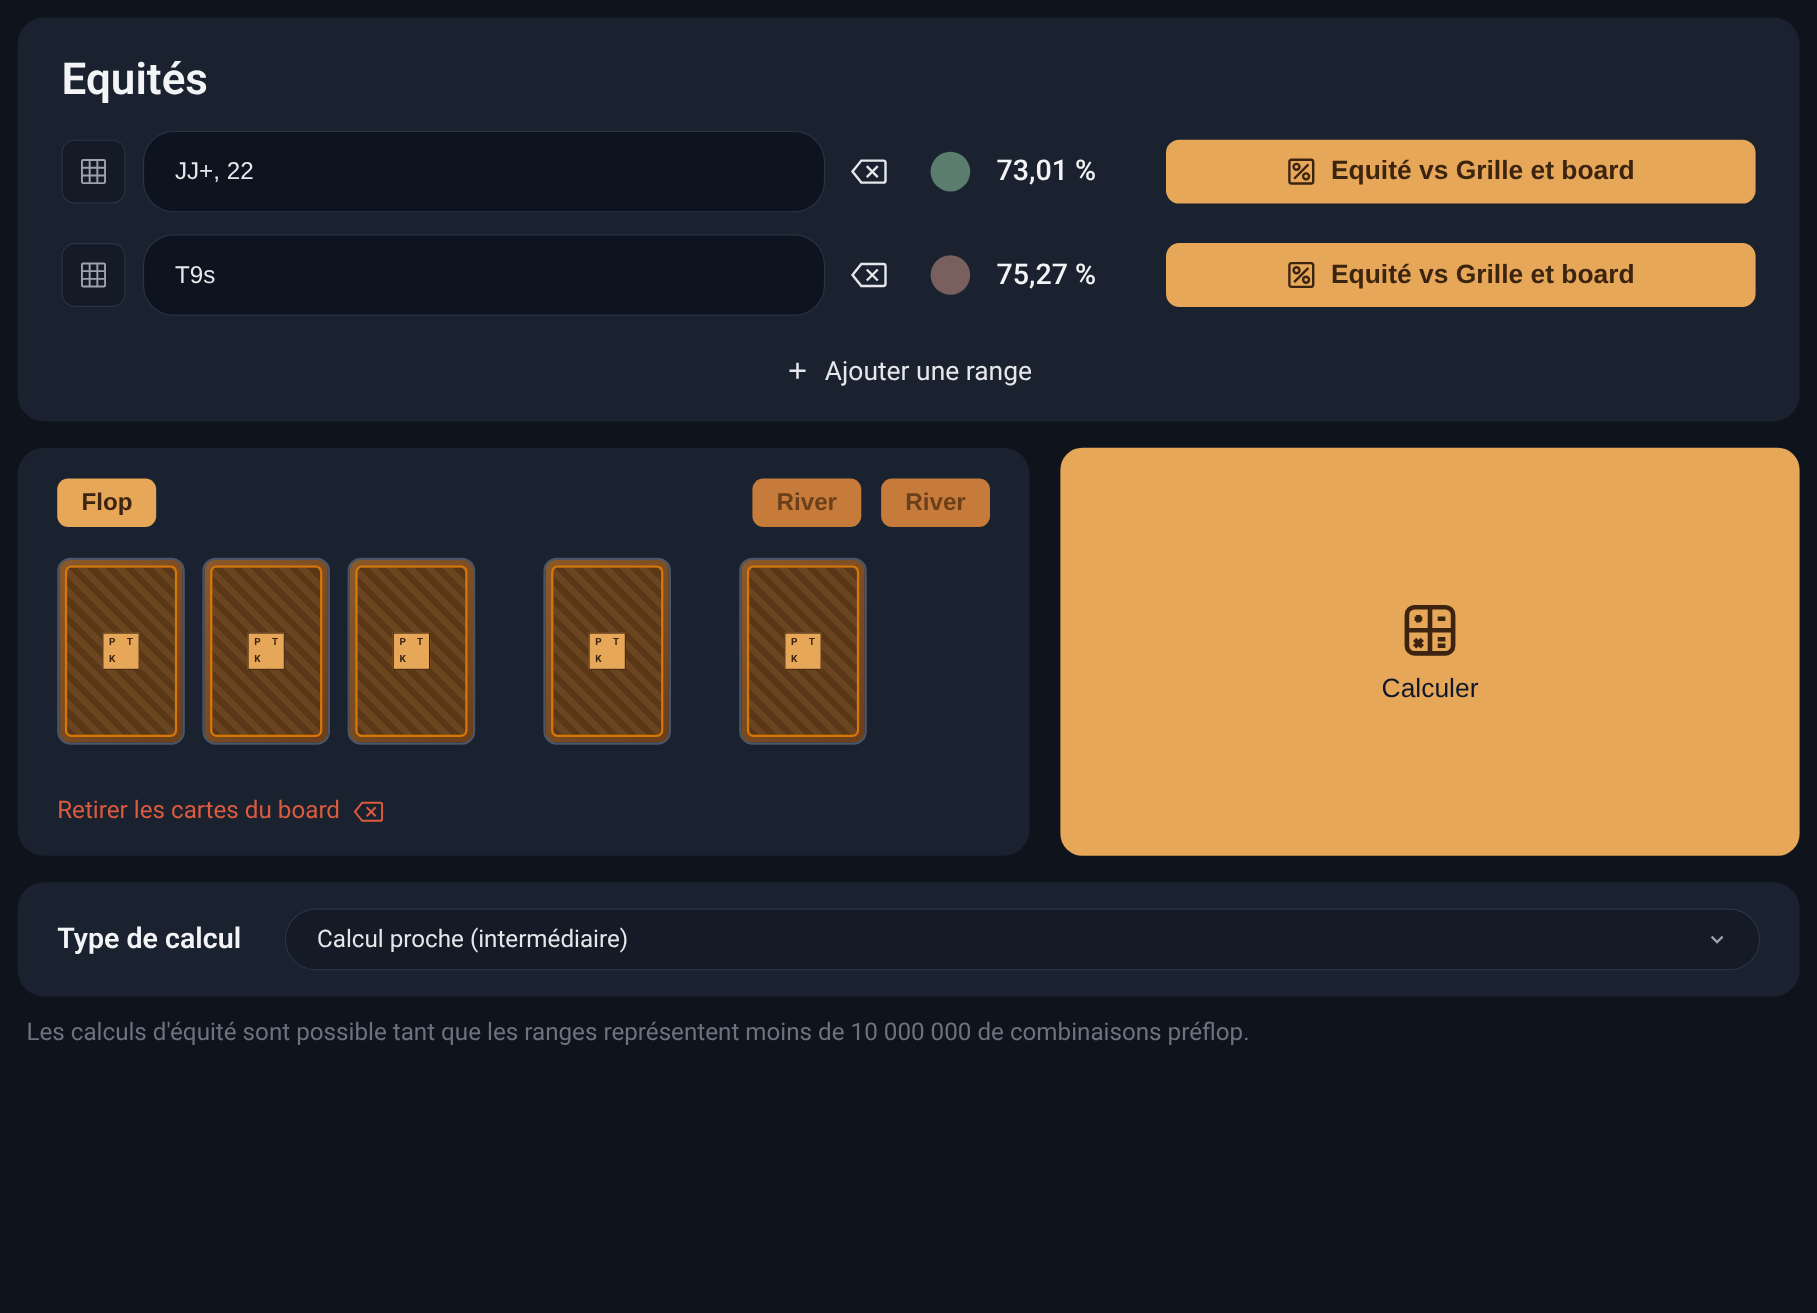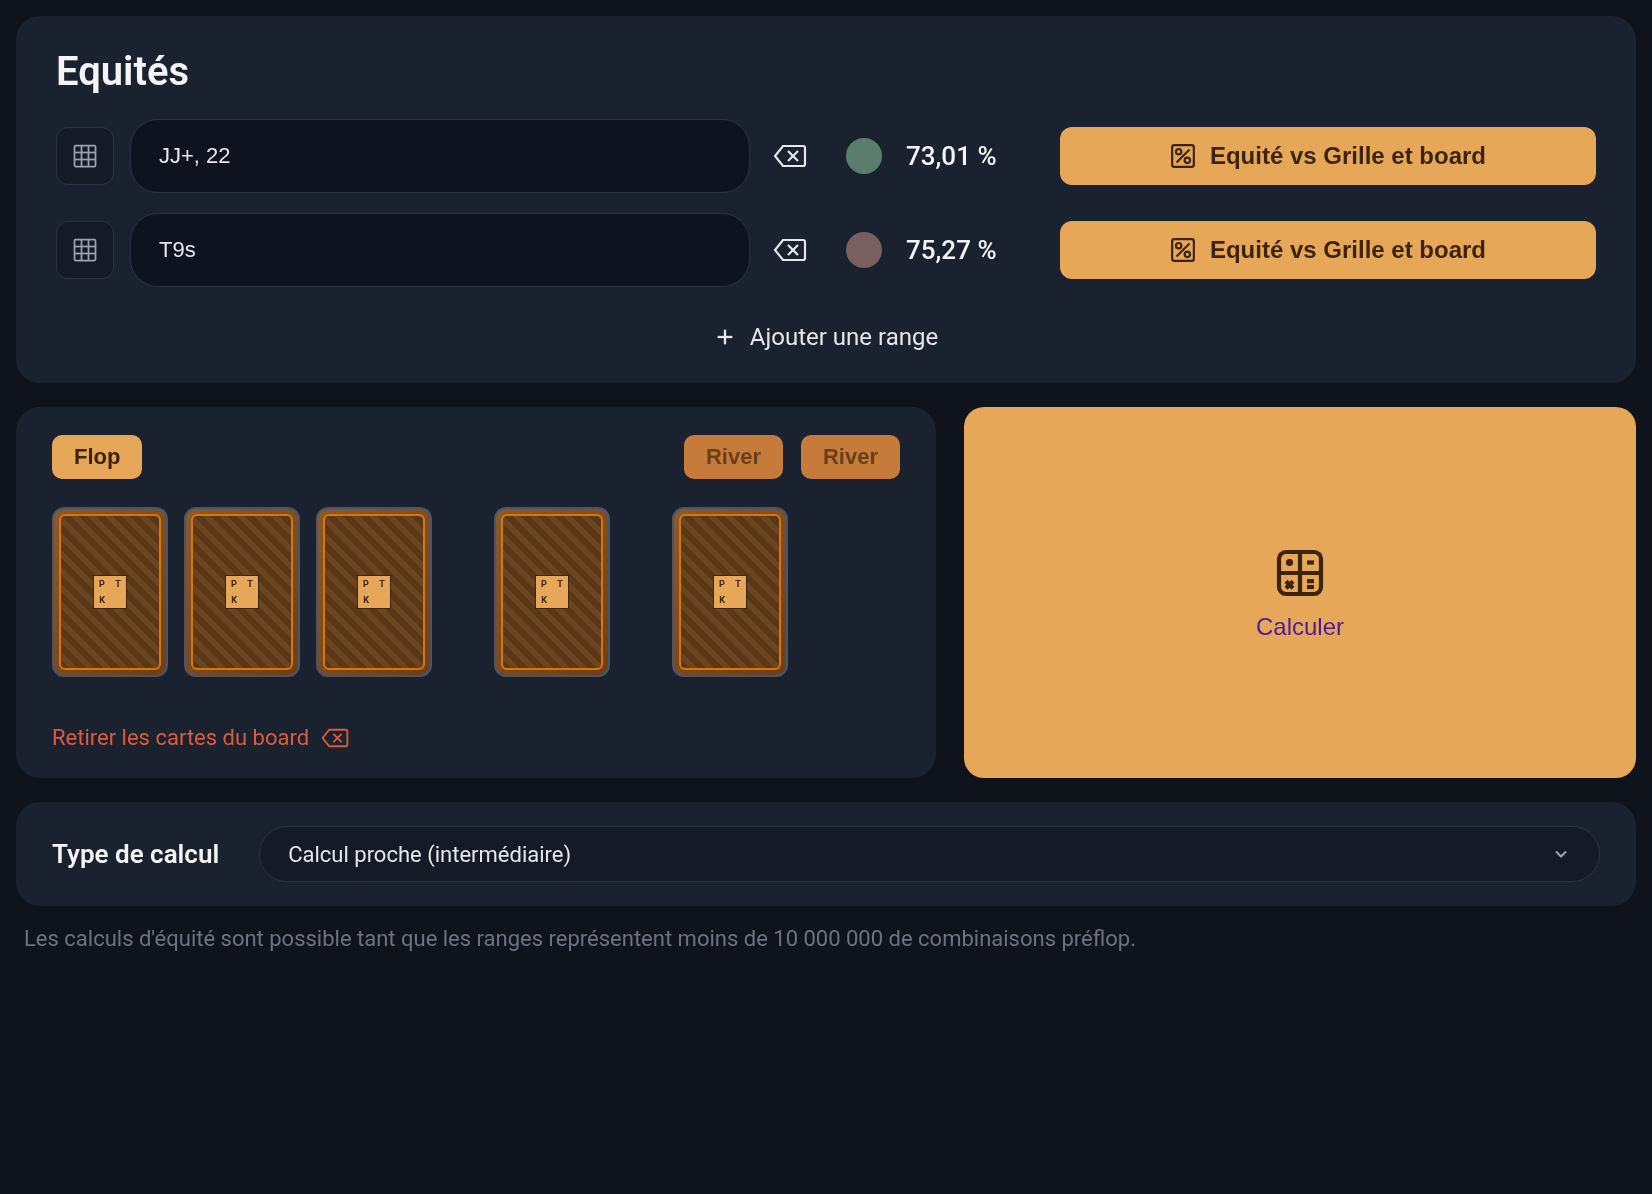--- a/index.html
+++ b/index.html
@@ -200,21 +200,21 @@
     flex: 1;
     background: #e6a758;
     border-radius: 20px;
     border: none;
     display: flex;
     flex-direction: column;
     align-items: center;
     justify-content: center;
     gap: 12px;
     cursor: pointer;
-    color: #4c1d95;
+    color: #0f172a;
     font-size: 24px;
     font-weight: 500;
   }
   .calc-icon { width: 56px; height: 56px; }
 
   .calc-type-panel {
     background: #1a2230;
     border-radius: 24px;
     padding: 24px 36px;
     display: flex;

